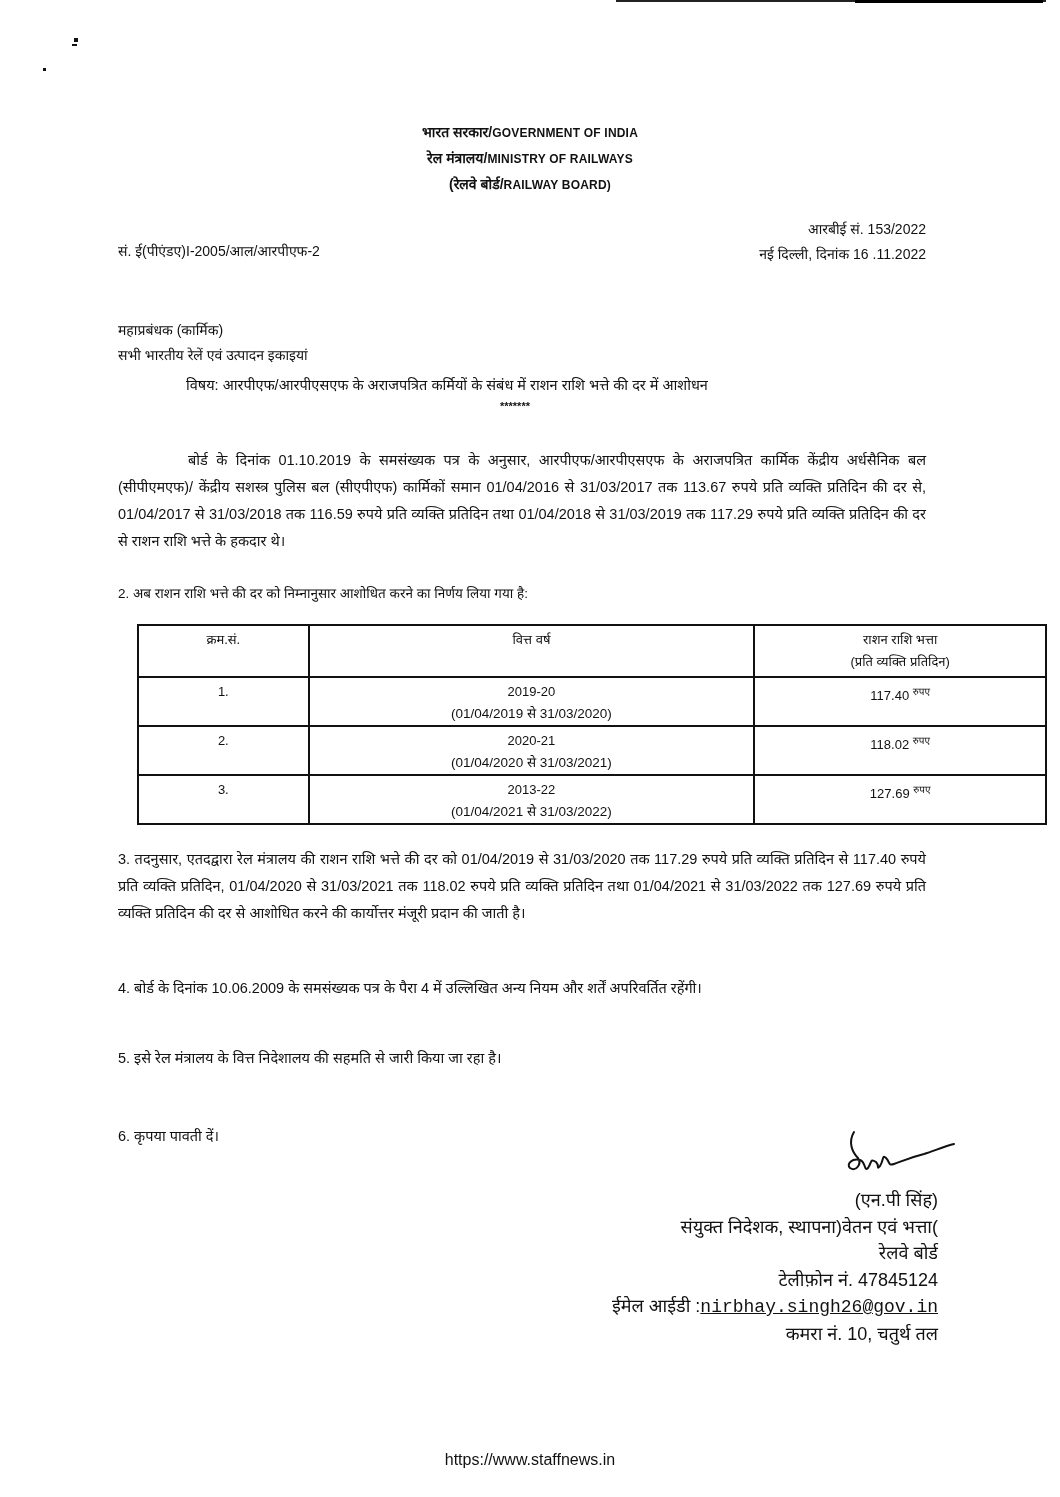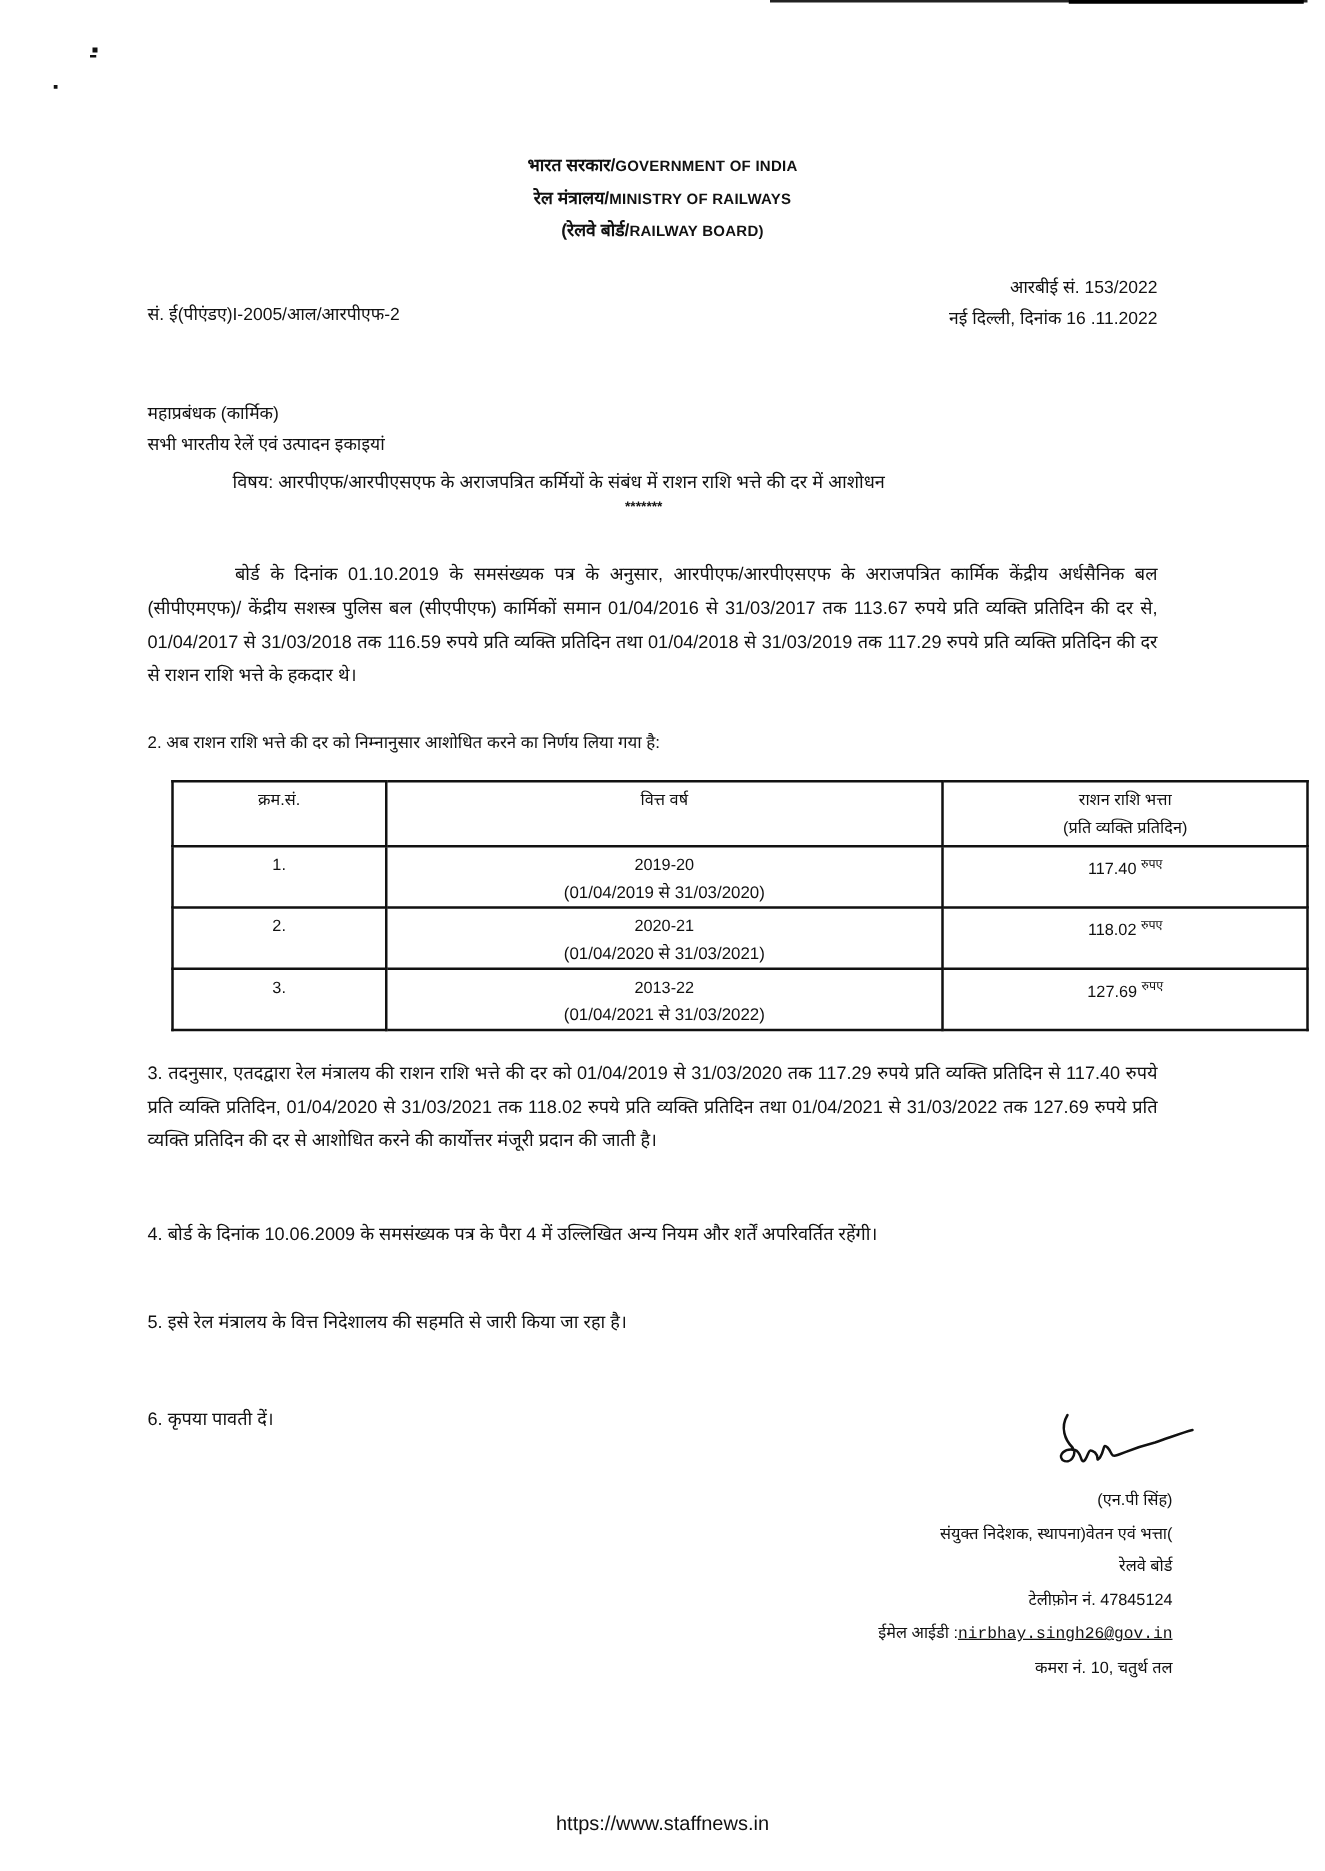--- a/index.html
+++ b/index.html
@@ -79,21 +79,21 @@
     .col2 { width: 395px; }
     .col3 { width: 255px; border-radius: 15px; }
     .period { font-size: 13.5px; }
     .rupee { font-size: 10px; vertical-align: super; }
 
     .signature {
       position: absolute; top: 1128px; left: 846px; width: 110px; height: 52px;
     }
     .signatory {
       position: absolute; top: 1187px; right: 122px; text-align: right;
-      font-size: 13px; line-height: 26.5px;
+      font-size: 18px; line-height: 26.5px;
     }
     .email-link { text-decoration: underline; color: #111; font-family: Liberation Mono, monospace; }
 
     .footer-url {
       position: absolute; top: 1451px; left: 0; width: 1060px; text-align: center;
       font-size: 16px; color: #111;
     }
   </style>
 </head>
 <body>

